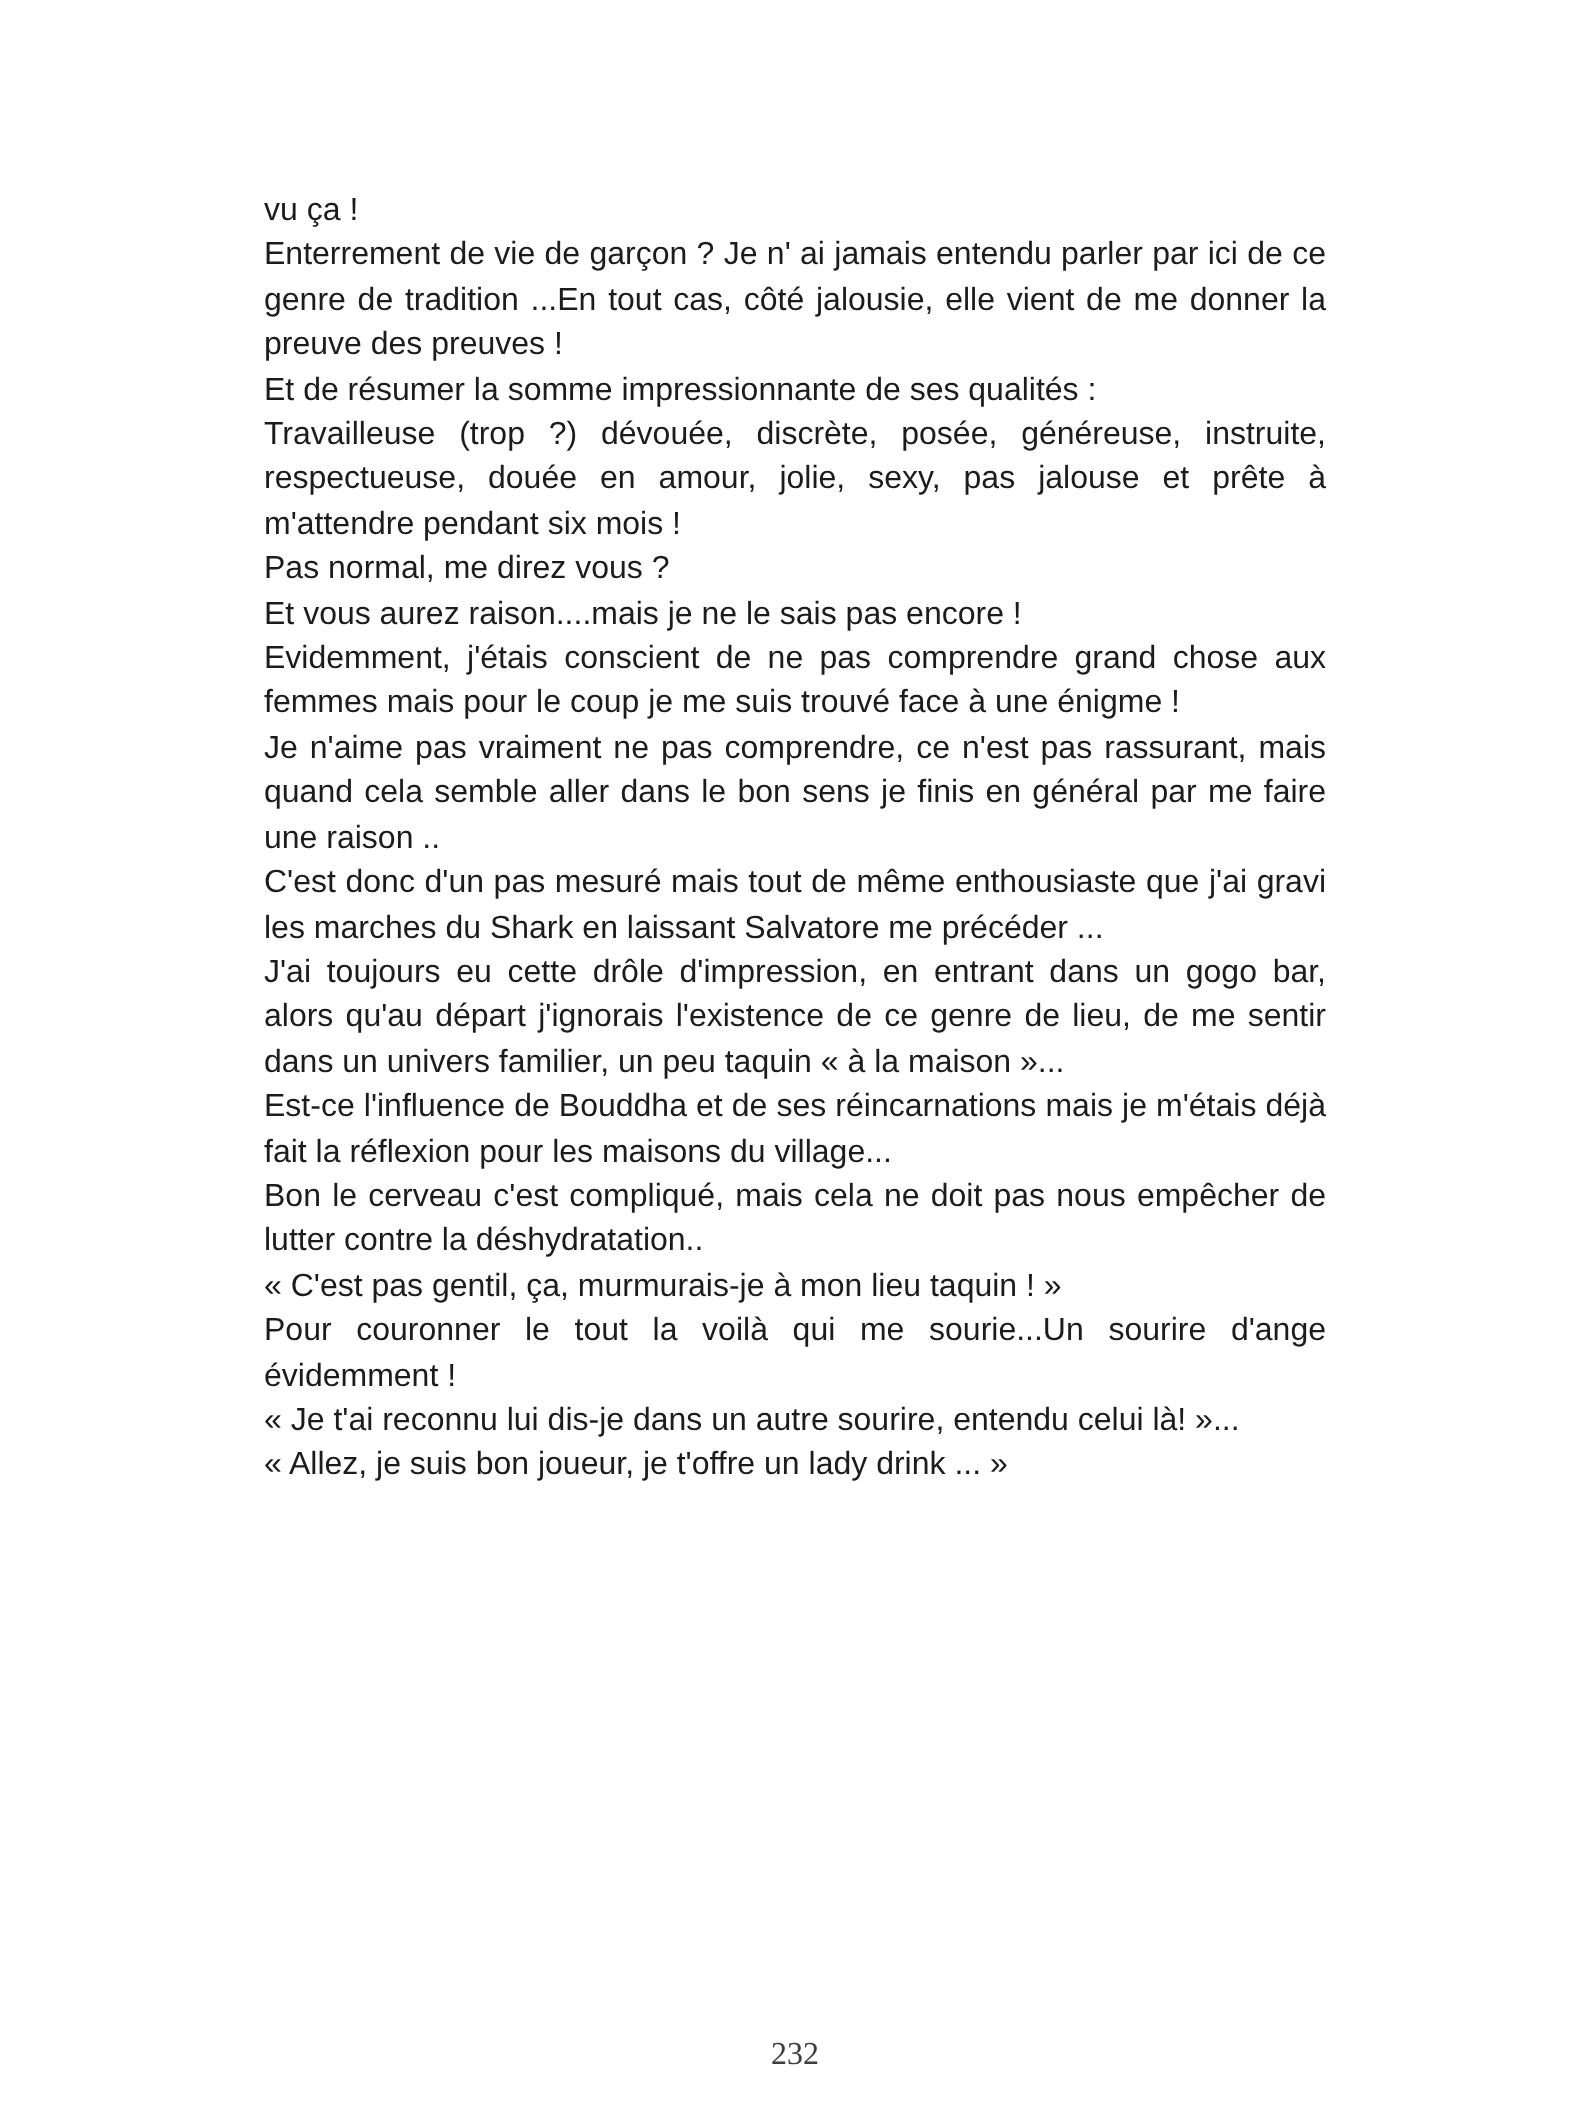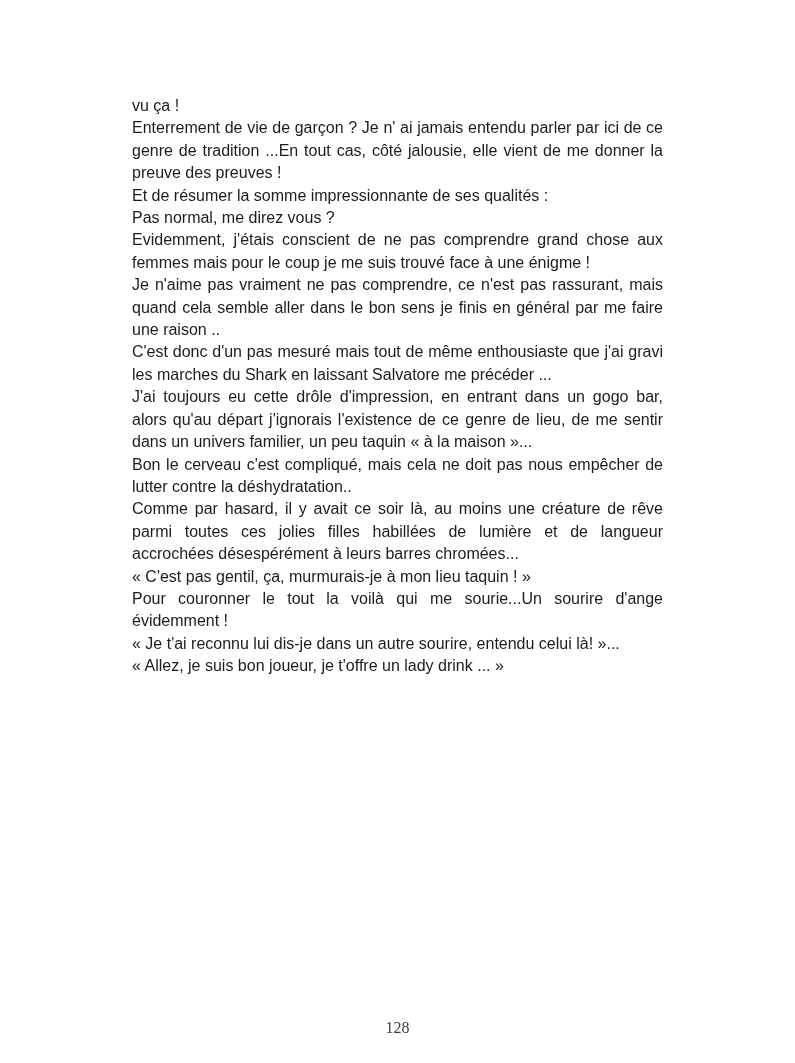--- a/index.html
+++ b/index.html
@@ -43,26 +43,28 @@
   }
 </style>
 </head>
 <body>
 
 <div class="page">
   <div class="text-block" id="text-block">
       <p>vu ça !</p>
       <p>Enterrement de vie de garçon ? Je n' ai jamais entendu parler par ici de ce genre de tradition ...En tout cas, côté jalousie, elle vient de me donner la preuve des preuves !</p>
       <p>Et de résumer la somme impressionnante de ses qualités :</p>
+      <p>Travailleuse (trop ?) dévouée, discrète, posée, généreuse, instruite, respectueuse, douée en amour, jolie, sexy, pas jalouse et prête à m'attendre pendant six mois !</p>
       <p>Pas normal, me direz vous ?</p>
+      <p>Et vous aurez raison....mais je ne le sais pas encore !</p>
       <p>Evidemment, j'étais conscient de ne pas comprendre grand chose aux femmes mais pour le coup je me suis trouvé face à une énigme !</p>
       <p>Je n'aime pas vraiment ne pas comprendre, ce n'est pas rassurant, mais quand cela semble aller dans le bon sens je finis en général par me faire une raison ..</p>
       <p>C'est donc d'un pas mesuré mais tout de même enthousiaste que j'ai gravi les marches du Shark en laissant Salvatore me précéder ...</p>
       <p>J'ai toujours eu cette drôle d'impression, en entrant dans un gogo bar, alors qu'au départ j'ignorais l'existence de ce genre de lieu, de me sentir dans un univers familier, un peu taquin « à la maison »...</p>
+      <p>Est-ce l'influence de Bouddha et de ses réincarnations mais je m'étais déjà fait la réflexion pour les maisons du village...</p>
       <p>Bon le cerveau c'est compliqué, mais cela ne doit pas nous empêcher de lutter contre la déshydratation..</p>
-      <p>Comme par hasard, il y avait ce soir là, au moins une créature de rêve parmi toutes ces jolies filles habillées de lumière et de langueur accrochées désespérément à leurs barres chromées...</p>
       <p>« C'est pas gentil, ça, murmurais-je à mon lieu taquin ! »</p>
       <p>Pour couronner le tout la voilà qui me sourie...Un sourire d'ange évidemment !</p>
       <p>« Je t'ai reconnu lui dis-je dans un autre sourire, entendu celui là! »...</p>
       <p>« Allez, je suis bon joueur, je t'offre un lady drink ... »</p>
     </div>
-  <div class="page-number">128</div>
+  <div class="page-number">232</div>
 </div>
 
 </body></html>

